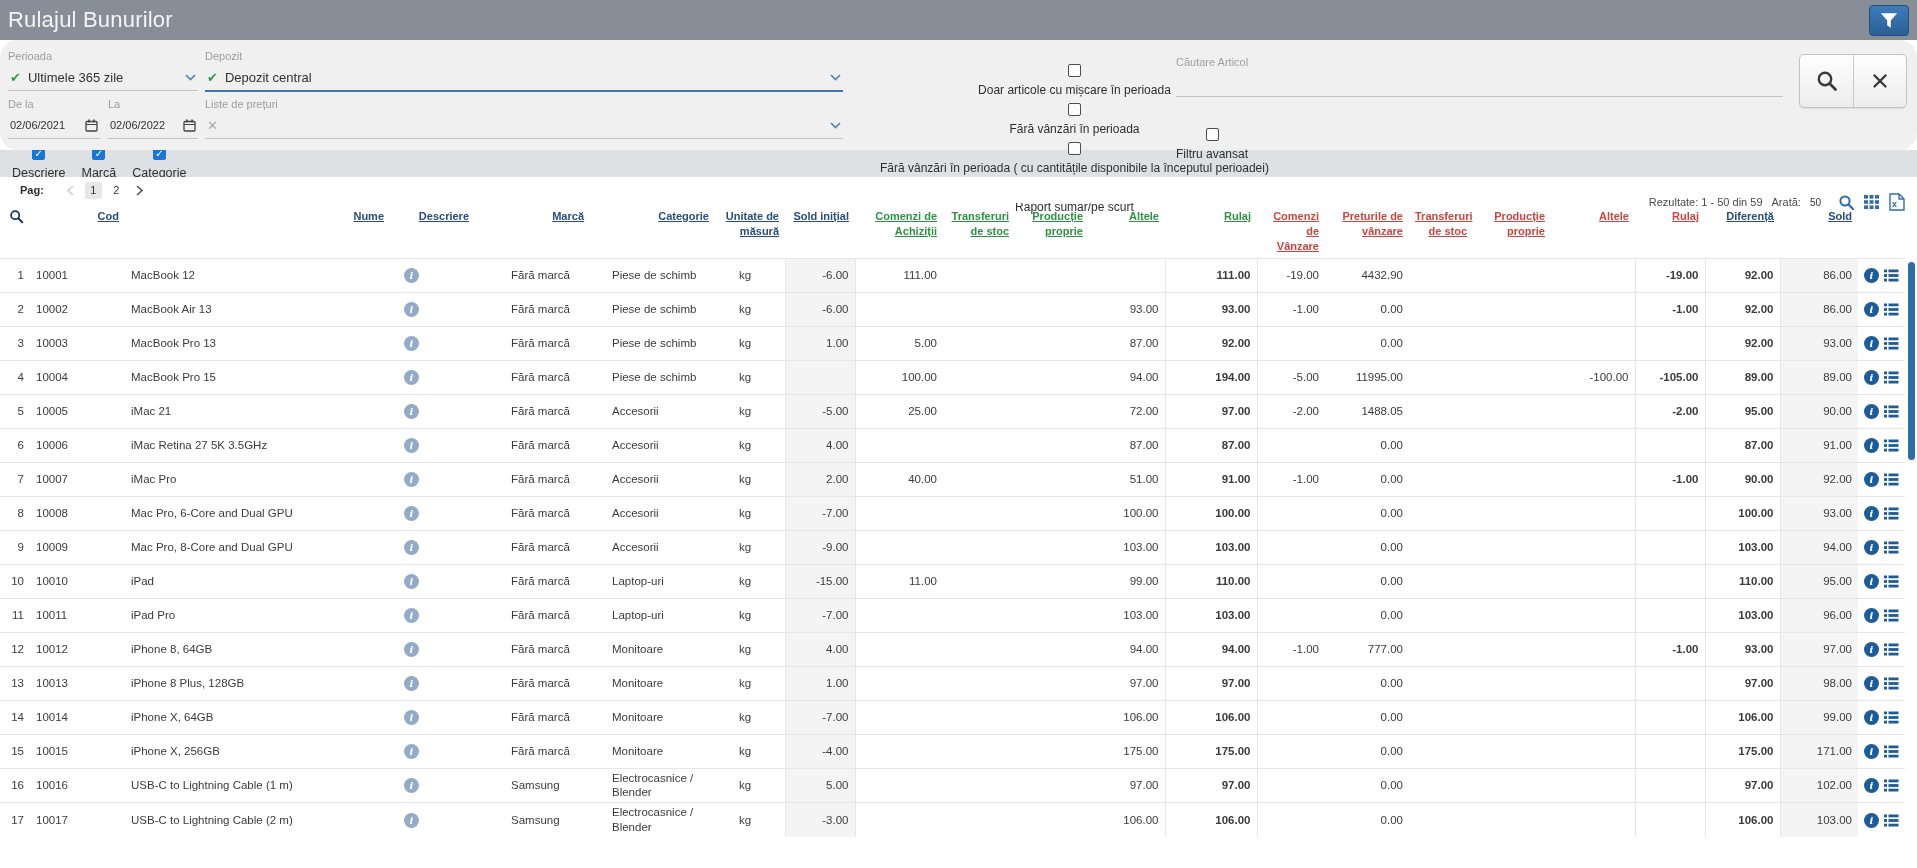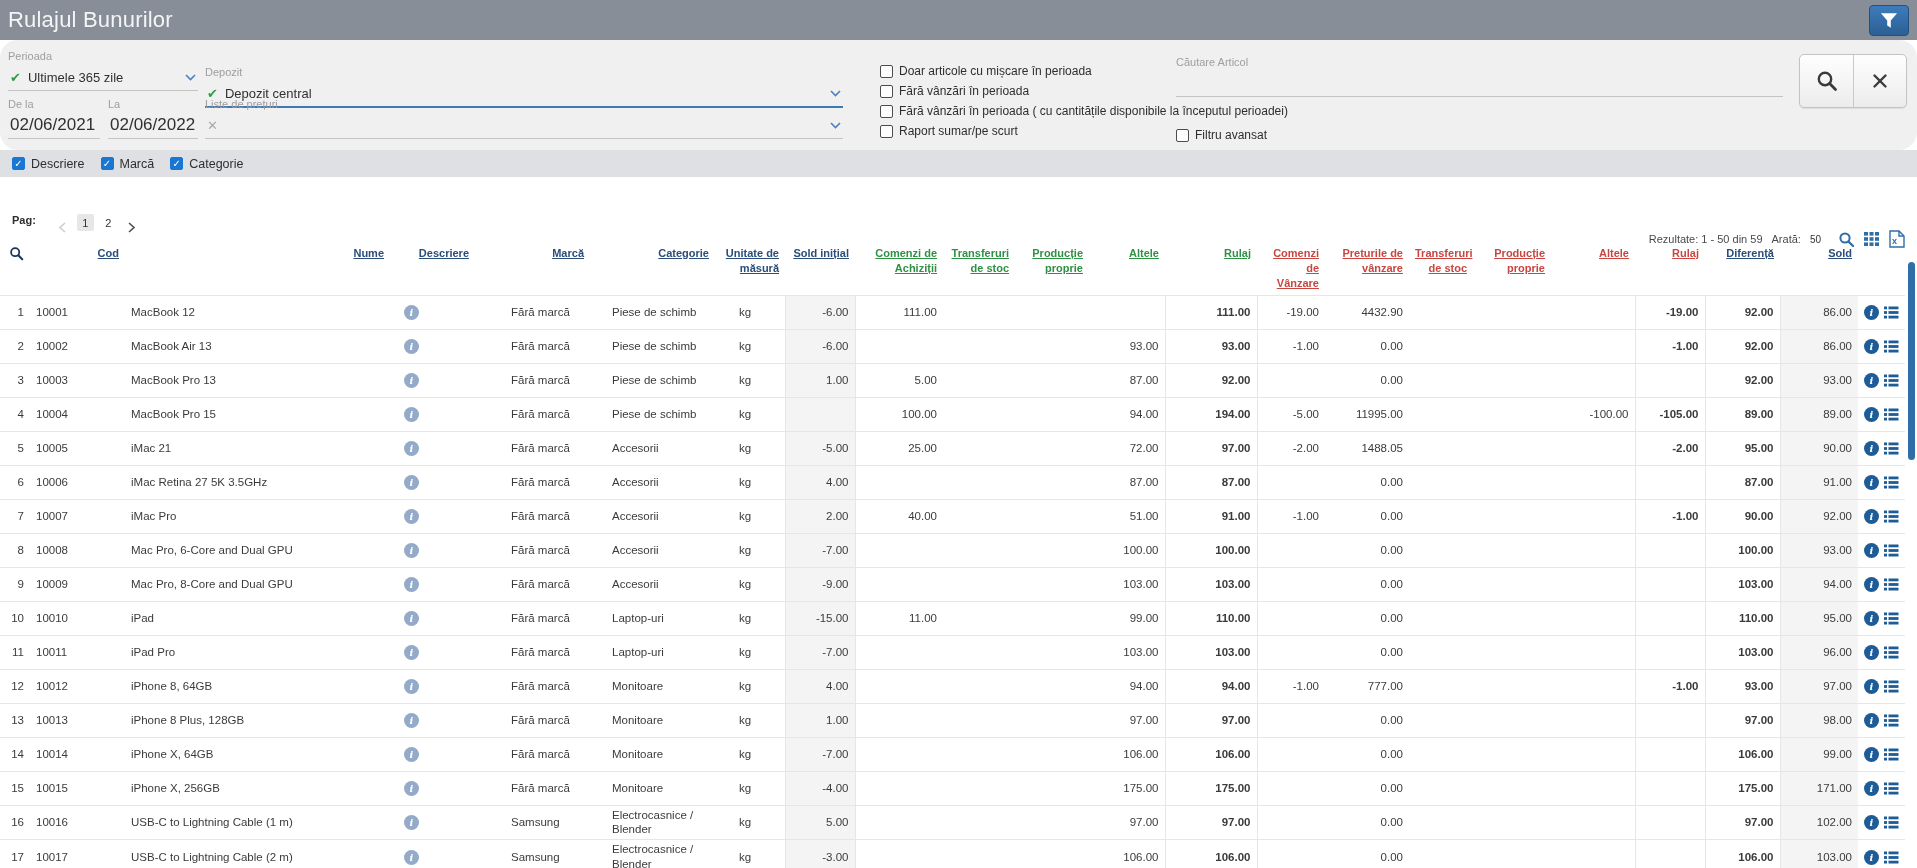--- a/index.html
+++ b/index.html
@@ -15,35 +15,35 @@
   .filter-btn{width:38px;height:29px;border-radius:4px;background:linear-gradient(#3d7cba,#2c5f94);border:1px solid #23507f;display:flex;align-items:center;justify-content:center;cursor:pointer;}
   
   .filters{position:relative;height:110px;background:#f0f0f1;border-radius:18px;}
   .fgroup{position:absolute;}
   .f-label{font-size:11px;color:#9e9e9e;margin-bottom:2px;}
   .sel-row{display:flex;align-items:center;height:26px;border-bottom:1px solid #c4c4c4;gap:7px;padding:0 2px;}
   .sel-row.blue{border-bottom:2px solid #3f76b4;}
   .chk-ok{color:#2f9e44;font-size:13px;font-weight:bold;line-height:1;}
   .sel-text{font-size:13px;color:#303030;}
   .sel-chevron{margin-left:auto;}
-  .date-text{font-size:17px;color:#303030;}
+  .date-text{font-size:11px;color:#303030;}
   .x-clear{color:#a9a9a9;font-size:13px;font-weight:bold;}
   .chkstack{display:flex;flex-direction:column;gap:6px;}
-  .chkrow{display:flex;align-items:center;gap:6px;font-size:12px;color:#2e2e2e;cursor:pointer;}
+  .chkrow{display:flex;align-items:center;gap:6px;font-size:12px;color:#2e2e2e;cursor:pointer;flex-direction:column;}
   .cb{width:13px;height:13px;box-sizing:border-box;border:1.5px solid #4d4d4d;background:#fdfdfd;border-radius:2px;flex:none;}
   .cb.checked{border:1px solid #1976d2;background:#1976d2;display:flex;align-items:center;justify-content:center;color:#fff;font-size:10px;font-weight:bold;line-height:1;}
   .search-underline{height:26px;border-bottom:1px solid #c4c4c4;}
   .btn-group{position:absolute;left:1799px;top:14px;display:flex;border:1px solid #c3c3c3;border-radius:5px;background:linear-gradient(#fefefe,#ececec);overflow:hidden;box-shadow:0 1px 1px rgba(0,0,0,.08);}
   .bg-btn{width:53px;height:52px;display:flex;align-items:center;justify-content:center;cursor:pointer;background:transparent;border:none;}
   .bg-btn + .bg-btn{border-left:1px solid #c9c9c9;}
   
   .colsbar{height:27px;background:#dee0e3;display:flex;align-items:center;padding-left:12px;gap:16px;box-sizing:border-box;}
   .colsbar .chkrow{font-size:12.5px;}
   
-  .pagbar{height:26px;background:#fff;display:flex;padding:0 12px;font-size:11px;position:relative;box-sizing:border-box;margin-top:37px;}
+  .pagbar{height:26px;background:#fff;display:flex;align-items:center;padding:0 20px;font-size:11px;position:relative;box-sizing:border-box;}
   .pag-label{font-weight:bold;color:#2e2e2e;margin-right:14px;}
   .pg-chev{display:flex;align-items:center;padding:0 8px;cursor:pointer;}
   .pg-num{min-width:17px;height:17px;display:flex;align-items:center;justify-content:center;margin:0 3px;color:#333;cursor:pointer;border-radius:2px;}
   .pg-num.current{background:#e7e7e7;}
   .pag-right{position:absolute;right:12px;top:12px;height:26px;display:flex;align-items:center;gap:9px;color:#4a4a4a;}
   .arata-val{font-size:10px;color:#333;}
   .pg-icon{display:flex;align-items:center;cursor:pointer;}
   
   table.grid{width:1905px;border-collapse:collapse;table-layout:fixed;}
   .grid th{vertical-align:top;padding:6px 6px 4px;font-size:11px;font-weight:bold;text-align:right;line-height:1.35;}
@@ -122,21 +122,21 @@
       <span class="date-text">02/06/2022</span>
       <svg class="sel-chevron" width="13" height="13" viewBox="0 0 13 13">
           <rect x="1" y="2.5" width="11" height="9.5" rx="1" fill="none" stroke="#444" stroke-width="1.3"></rect>
           <line x1="1" y1="5.5" x2="12" y2="5.5" stroke="#444" stroke-width="1"></line>
           <rect x="3.2" y="0.5" width="1.6" height="3" fill="#444"></rect>
           <rect x="8.2" y="0.5" width="1.6" height="3" fill="#444"></rect>
         </svg>
     </div>
   </div>
 
-  <div class="fgroup" style="left:205px;top:26px;width:638px">
+  <div class="fgroup" style="left:205px;top:10px;width:638px">
     <div class="f-label">Depozit</div>
     <div class="sel-row blue">
       <span class="chk-ok">✔</span>
       <span class="sel-text">Depozit central</span>
       <svg class="sel-chevron" width="11" height="7" viewBox="0 0 11 7">
           <polyline points="1,1 5.5,5.5 10,1" fill="none" stroke="#4a80c0" stroke-width="1.6"></polyline>
         </svg>
     </div>
   </div>
 

